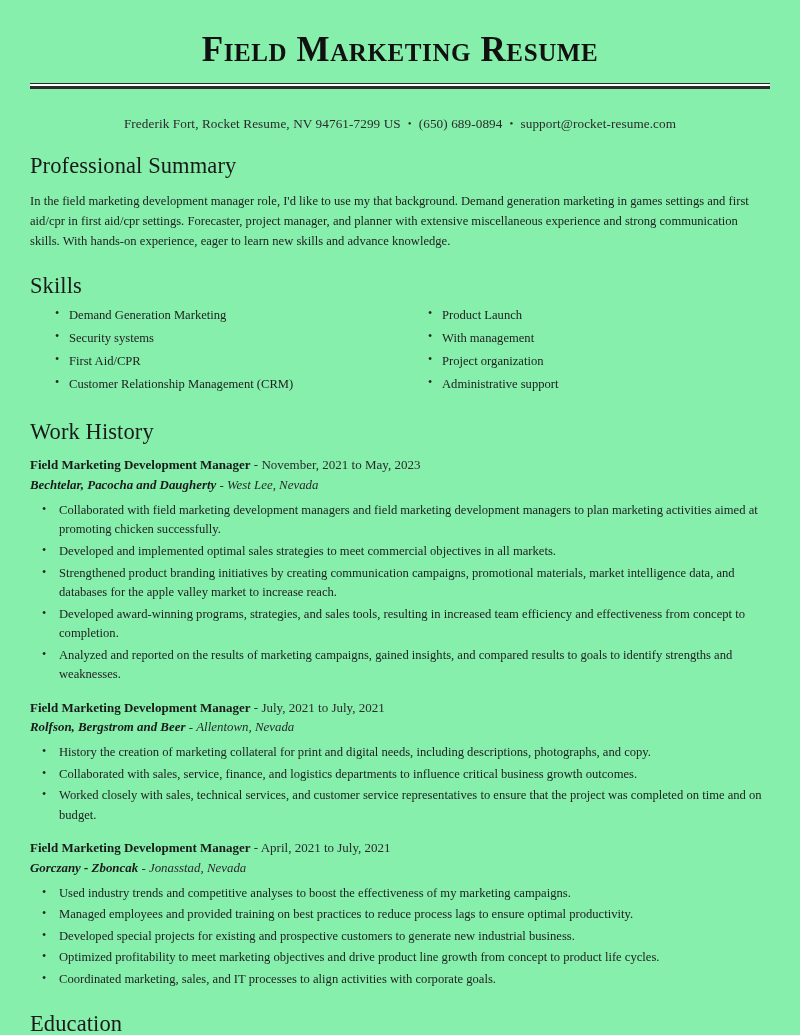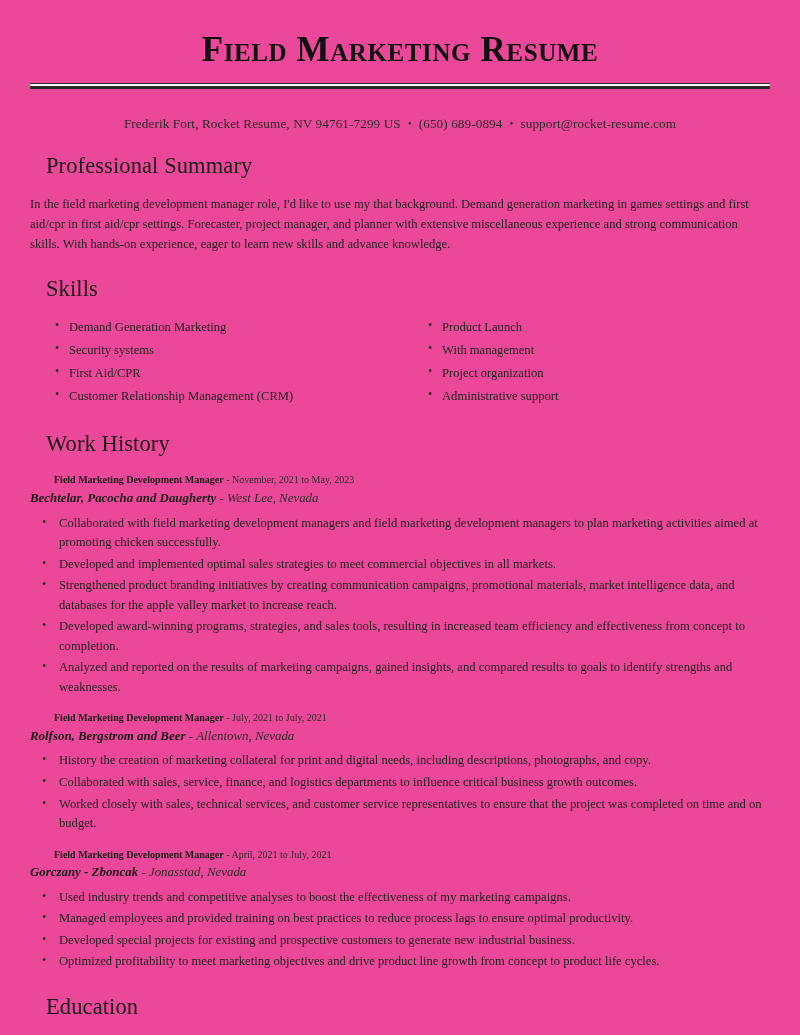--- a/index.html
+++ b/index.html
@@ -13,21 +13,21 @@
     font-family: "Liberation Serif", "DejaVu Serif", serif;
     color: #1a1a1a;
     overflow: hidden;
   }
   .page {
     width: 800px;
     height: 1035px;
     box-sizing: border-box;
     padding: 0 30px;
     position: relative;
-    background: #ec4899;
+    background: #86efac;
   }
 
   
   .resume-title {
     text-align: center;
     font-family: "Liberation Serif", "DejaVu Serif", serif;
     font-variant: small-caps;
     font-weight: 700;
     font-size: 35px;
     letter-spacing: 0.6px;
@@ -66,21 +66,21 @@
     position: relative;
     top: -1px;
   }
 
   
   .section-heading {
     font-family: "Liberation Serif", "DejaVu Serif", serif;
     font-weight: 400;
     font-size: 22.5px;
     color: #1a1a1a;
-    margin: 16px;
+    margin: 0;
     letter-spacing: 0.1px;
   }
   .section-summary { margin-top: 21px; }
   .section-skills  { margin-top: 21px; }
   .section-work    { margin-top: 22px; }
   .section-education { margin-top: 22px; }
 
   
   .summary-text {
     font-size: 12.6px;
@@ -119,24 +119,23 @@
     left: 0;
     top: -1px;
     font-size: 12px;
     color: #222222;
   }
 
   
   .job { margin-top: 14px; }
   .job-first { margin-top: 11px; }
   .job-title-line {
-    font-size: 10px;
+    font-size: 13px;
     line-height: 1.45;
     color: #1a1a1a;
-    margin-left: 24px;
   }
   .job-title {
     font-weight: 700;
   }
   .job-dates {
     font-weight: 400;
     color: #2a2a2a;
   }
   .job-company-line {
     font-size: 12.9px;
@@ -265,18 +264,19 @@
     <div class="job-company-line">
       <span class="job-company">Gorczany - Zboncak</span>
       <span class="sep-dash">-</span>
       <span class="job-location">Jonasstad, Nevada</span>
     </div>
     <ul class="job-bullets">
       <li>Used industry trends and competitive analyses to boost the effectiveness of my marketing campaigns.</li>
       <li>Managed employees and provided training on best practices to reduce process lags to ensure optimal productivity.</li>
       <li>Developed special projects for existing and prospective customers to generate new industrial business.</li>
       <li>Optimized profitability to meet marketing objectives and drive product line growth from concept to product life cycles.</li>
+      <li>Coordinated marketing, sales, and IT processes to align activities with corporate goals.</li>
     </ul>
   </div>
 
   <h2 class="section-heading section-education">Education</h2>
 
 </div>
 
 </body></html>

